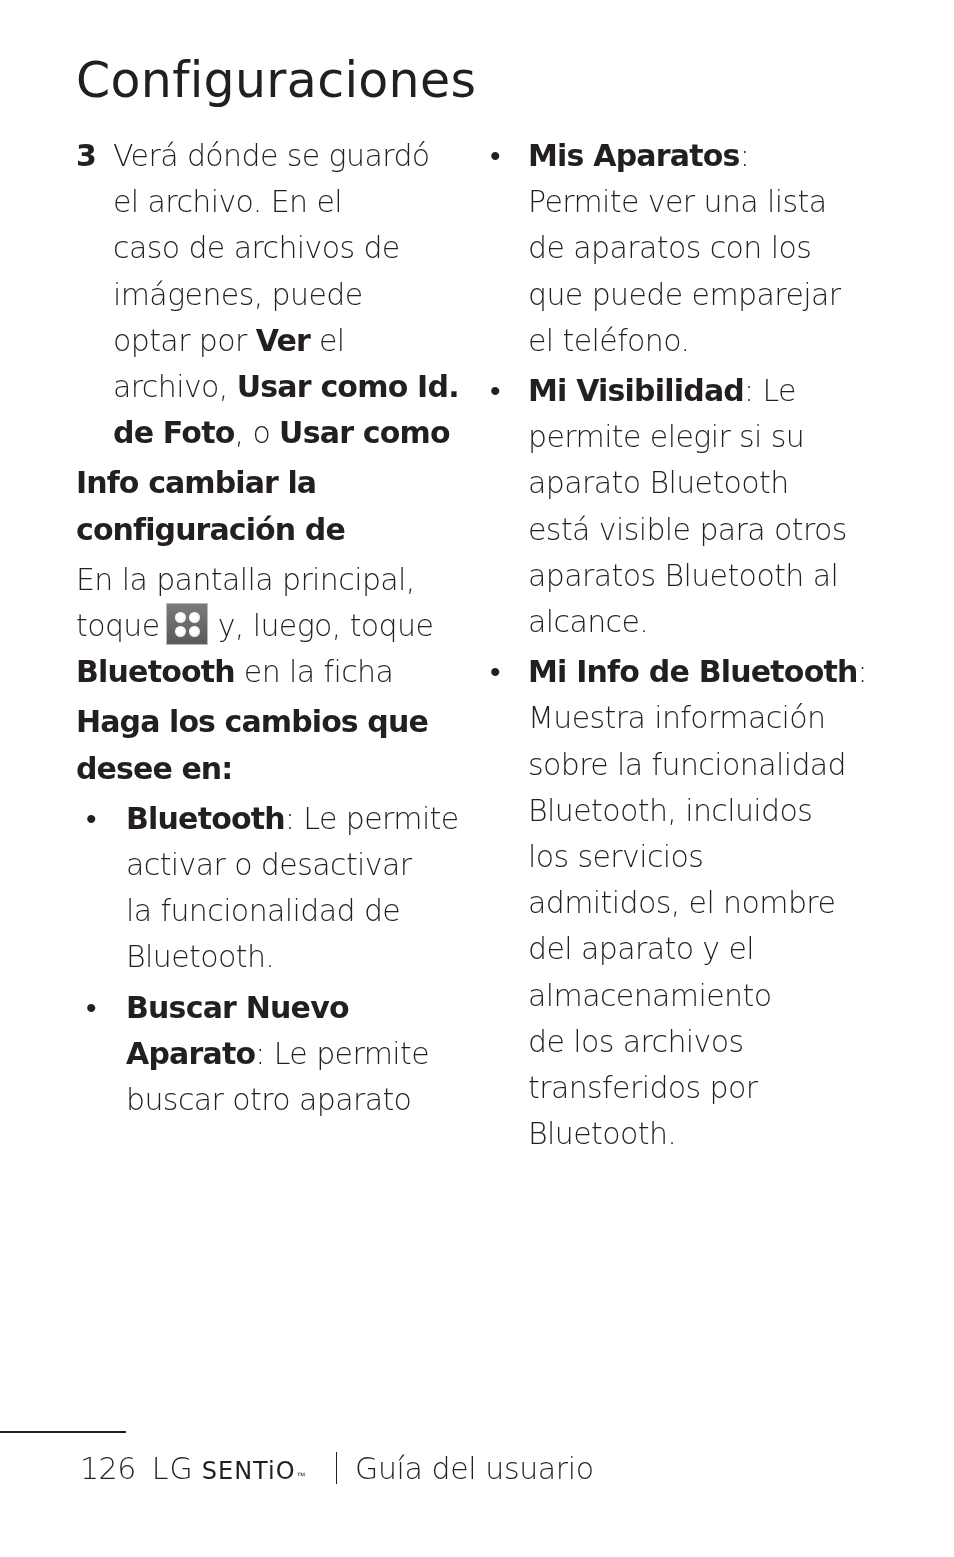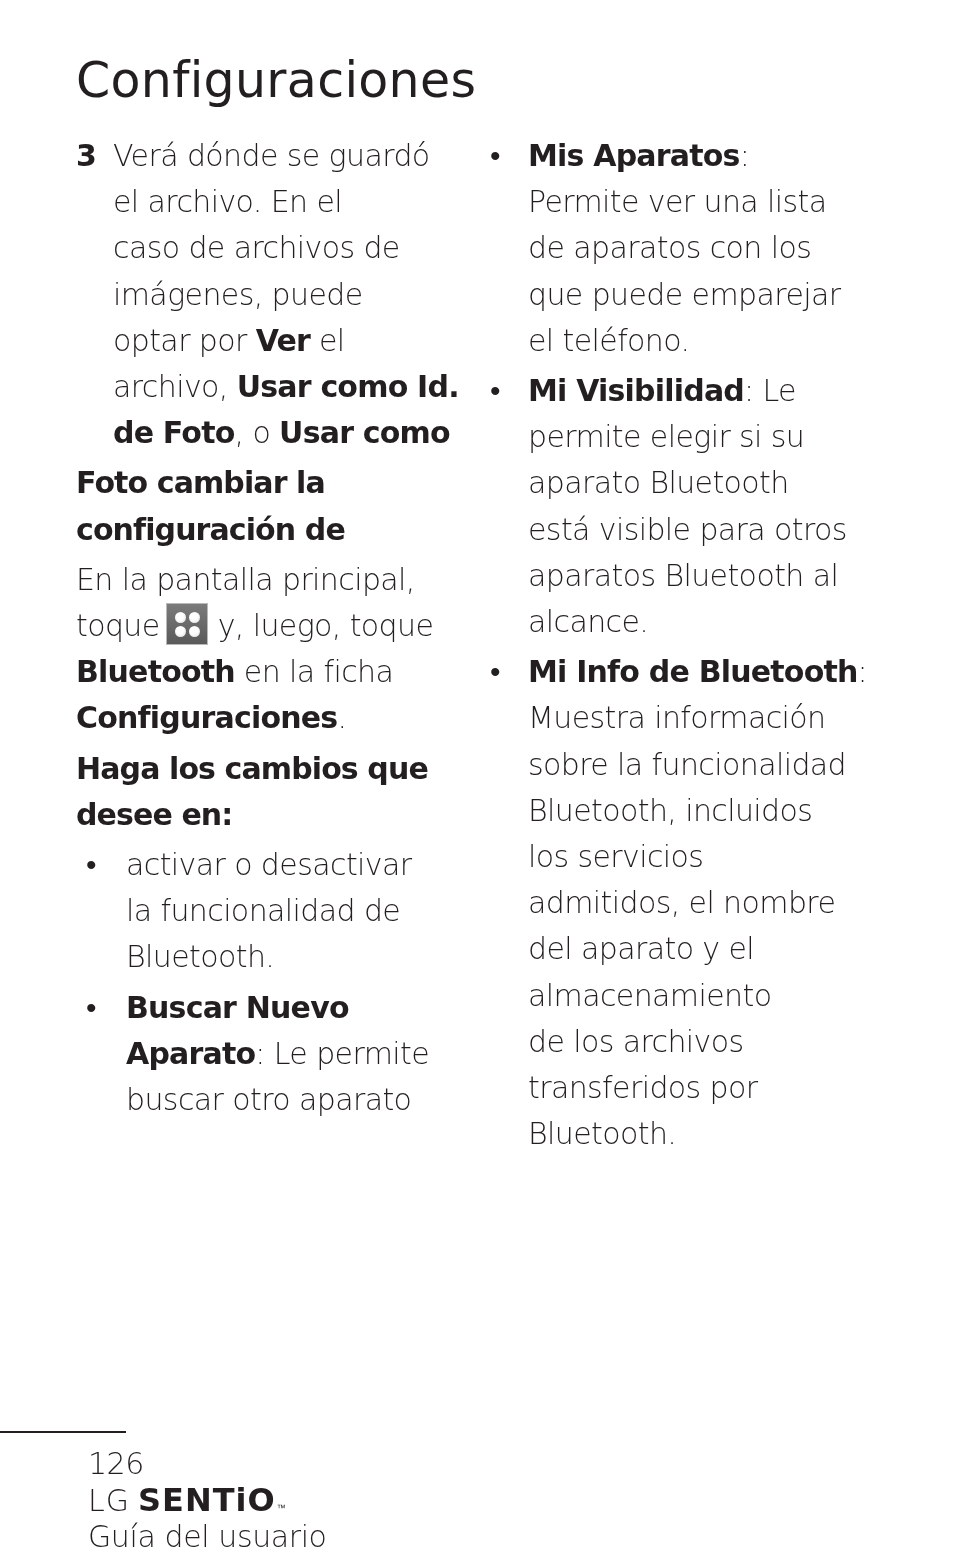--- a/index.html
+++ b/index.html
@@ -49,29 +49,28 @@
     }
     .apps-icon i:nth-child(1) { left: 8px; top: 8px; }
     .apps-icon i:nth-child(2) { left: 22px; top: 8px; }
     .apps-icon i:nth-child(3) { left: 8px; top: 22px; }
     .apps-icon i:nth-child(4) { left: 22px; top: 22px; }
     .footer-rule {
       position: absolute; left: 0; top: 1431px; width: 126px; height: 1.5px;
       background: #231f20;
     }
     .footer {
-      position: absolute; left: 88px; top: 1446px; height: 44px;
-      display: flex; align-items: flex-start; font-size: 30px; font-weight: 200;
+      position: absolute; left: 80px; top: 1446px; height: 44px;
+      display: flex; align-items: center; font-size: 30px; font-weight: 200;
       white-space: nowrap;
-      flex-direction: column;
     }
     .page-num { margin-right: 16px; letter-spacing: -0.5px; }
     .brand { display: flex; align-items: baseline; font-size: 24px; }
     .brand-lg { font-weight: 200; letter-spacing: 1px; margin-right: 8px; font-size: 30px; }
-    .brand-name { font-weight: bold; letter-spacing: 1px; font-size: 32px; }
+    .brand-name { font-weight: normal; letter-spacing: 1px; font-size: 24px; }
     .brand-tm { font-size: 9px; vertical-align: super; margin-left: 1px; }
     .sep { display: inline-block; width: 1.5px; height: 32px; background: #231f20; margin: 0 18px 0 30px; }
     .guide { letter-spacing: -0.4px; }
   </style>
 </head>
 <body>
 
 <h1 class="title">Configuraciones</h1>
 
 <div class="col col-left">
@@ -82,42 +81,42 @@
         <span class="line"><span>el archivo. En el</span></span>
         <span class="line"><span>caso de archivos de</span></span>
         <span class="line"><span>imágenes, puede</span></span>
         <span class="line"><span>optar por </span><b>Ver</b><span> el</span></span>
         <span class="line"><span>archivo, </span><b>Usar como Id.</b></span>
         <span class="line"><b>de Foto</b><span>, o </span><b>Usar como</b></span>
       </div>
   </div>
 
   <div class="heading gap4">
-    <span class="line">Foto cambiar la</span>
+    <span class="line">Info cambiar la</span>
     <span class="line">configuración de</span>
   </div>
 
   <div class="gap4">
     <span class="line">En la pantalla principal,</span>
     <span class="line">
       <span>toque</span><span class="apps-icon"><i></i><i></i><i></i><i></i></span><span>y, luego, toque</span>
     </span>
     <span class="line"><b>Bluetooth</b><span> en la ficha</span></span>
-    <span class="line"><b>Configuraciones</b><span>.</span></span>
   </div>
 
   <div class="heading gap4">
     <span class="line">Haga los cambios que</span>
     <span class="line">desee en:</span>
   </div>
 
   <ul class="bullets gap4">
       <li>
         <span class="dot">•</span>
         <div>
+          <span class="line"><b>Bluetooth</b><span>: Le permite</span></span>
           <span class="line"><span>activar o desactivar</span></span>
           <span class="line"><span>la funcionalidad de</span></span>
           <span class="line"><span>Bluetooth.</span></span>
         </div>
       </li>
       <li>
         <span class="dot">•</span>
         <div>
           <span class="line"><b>Buscar Nuevo</b></span>
           <span class="line"><b>Aparato</b><span>: Le permite</span></span>

